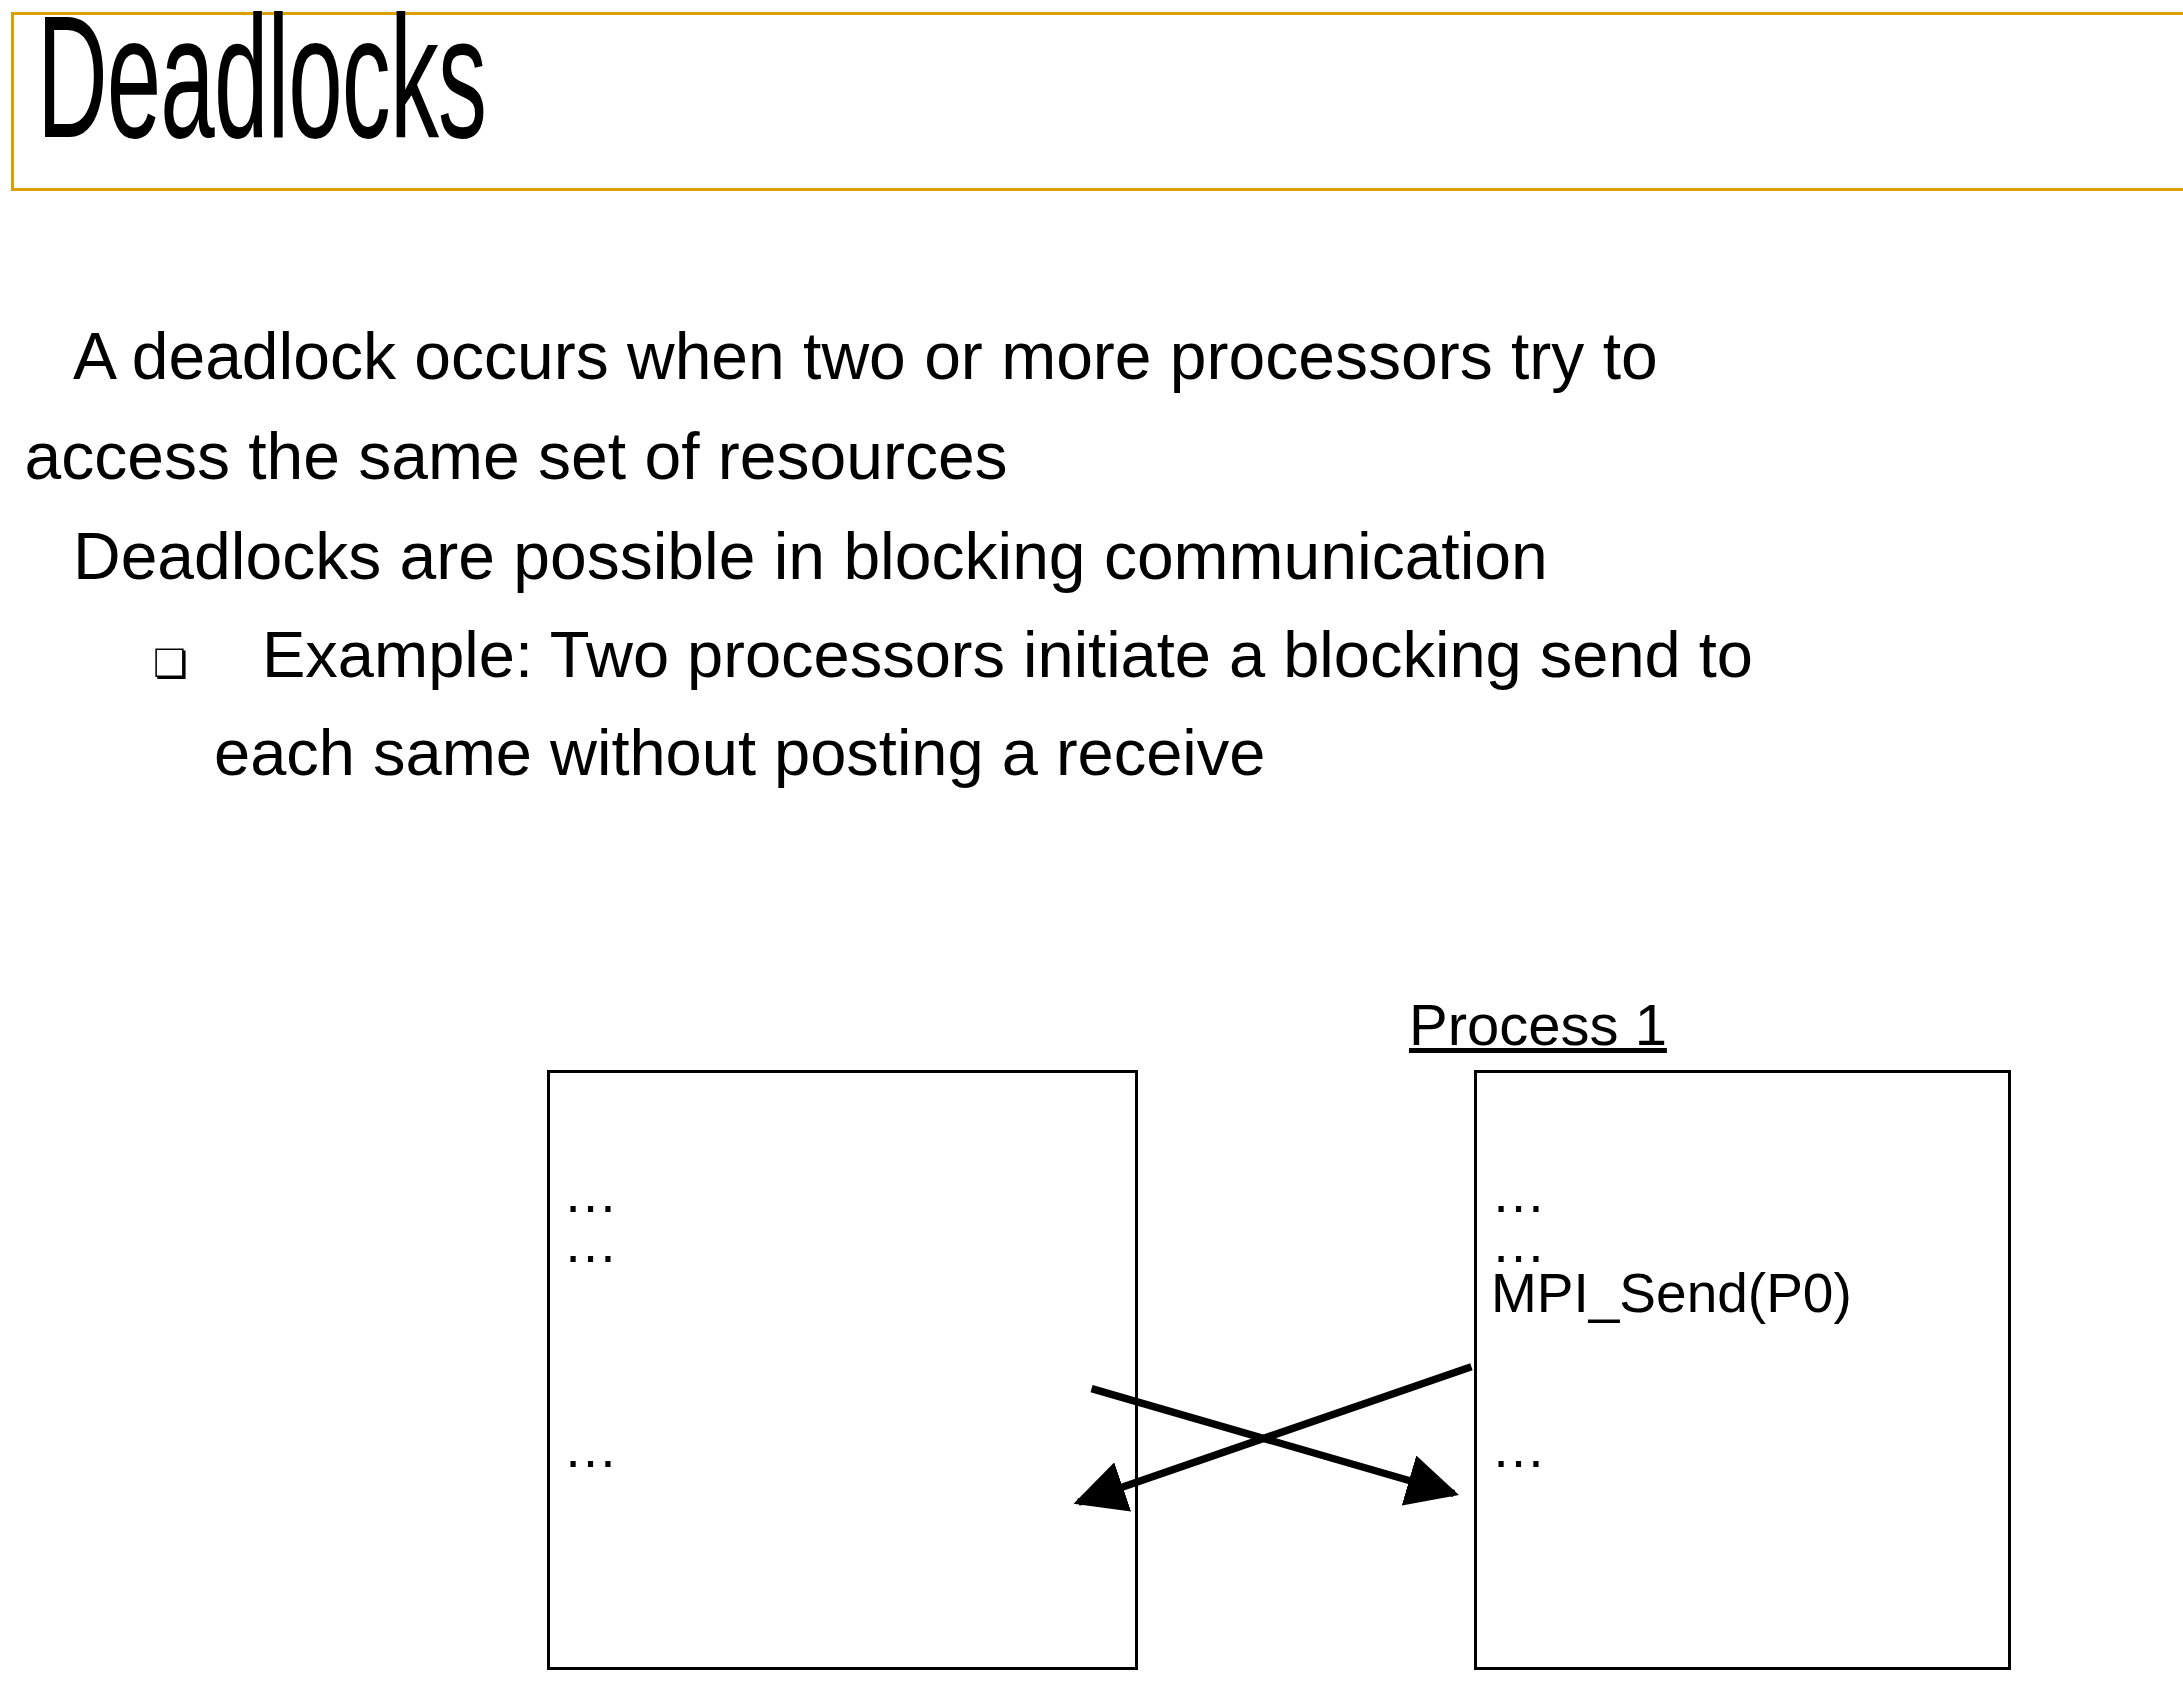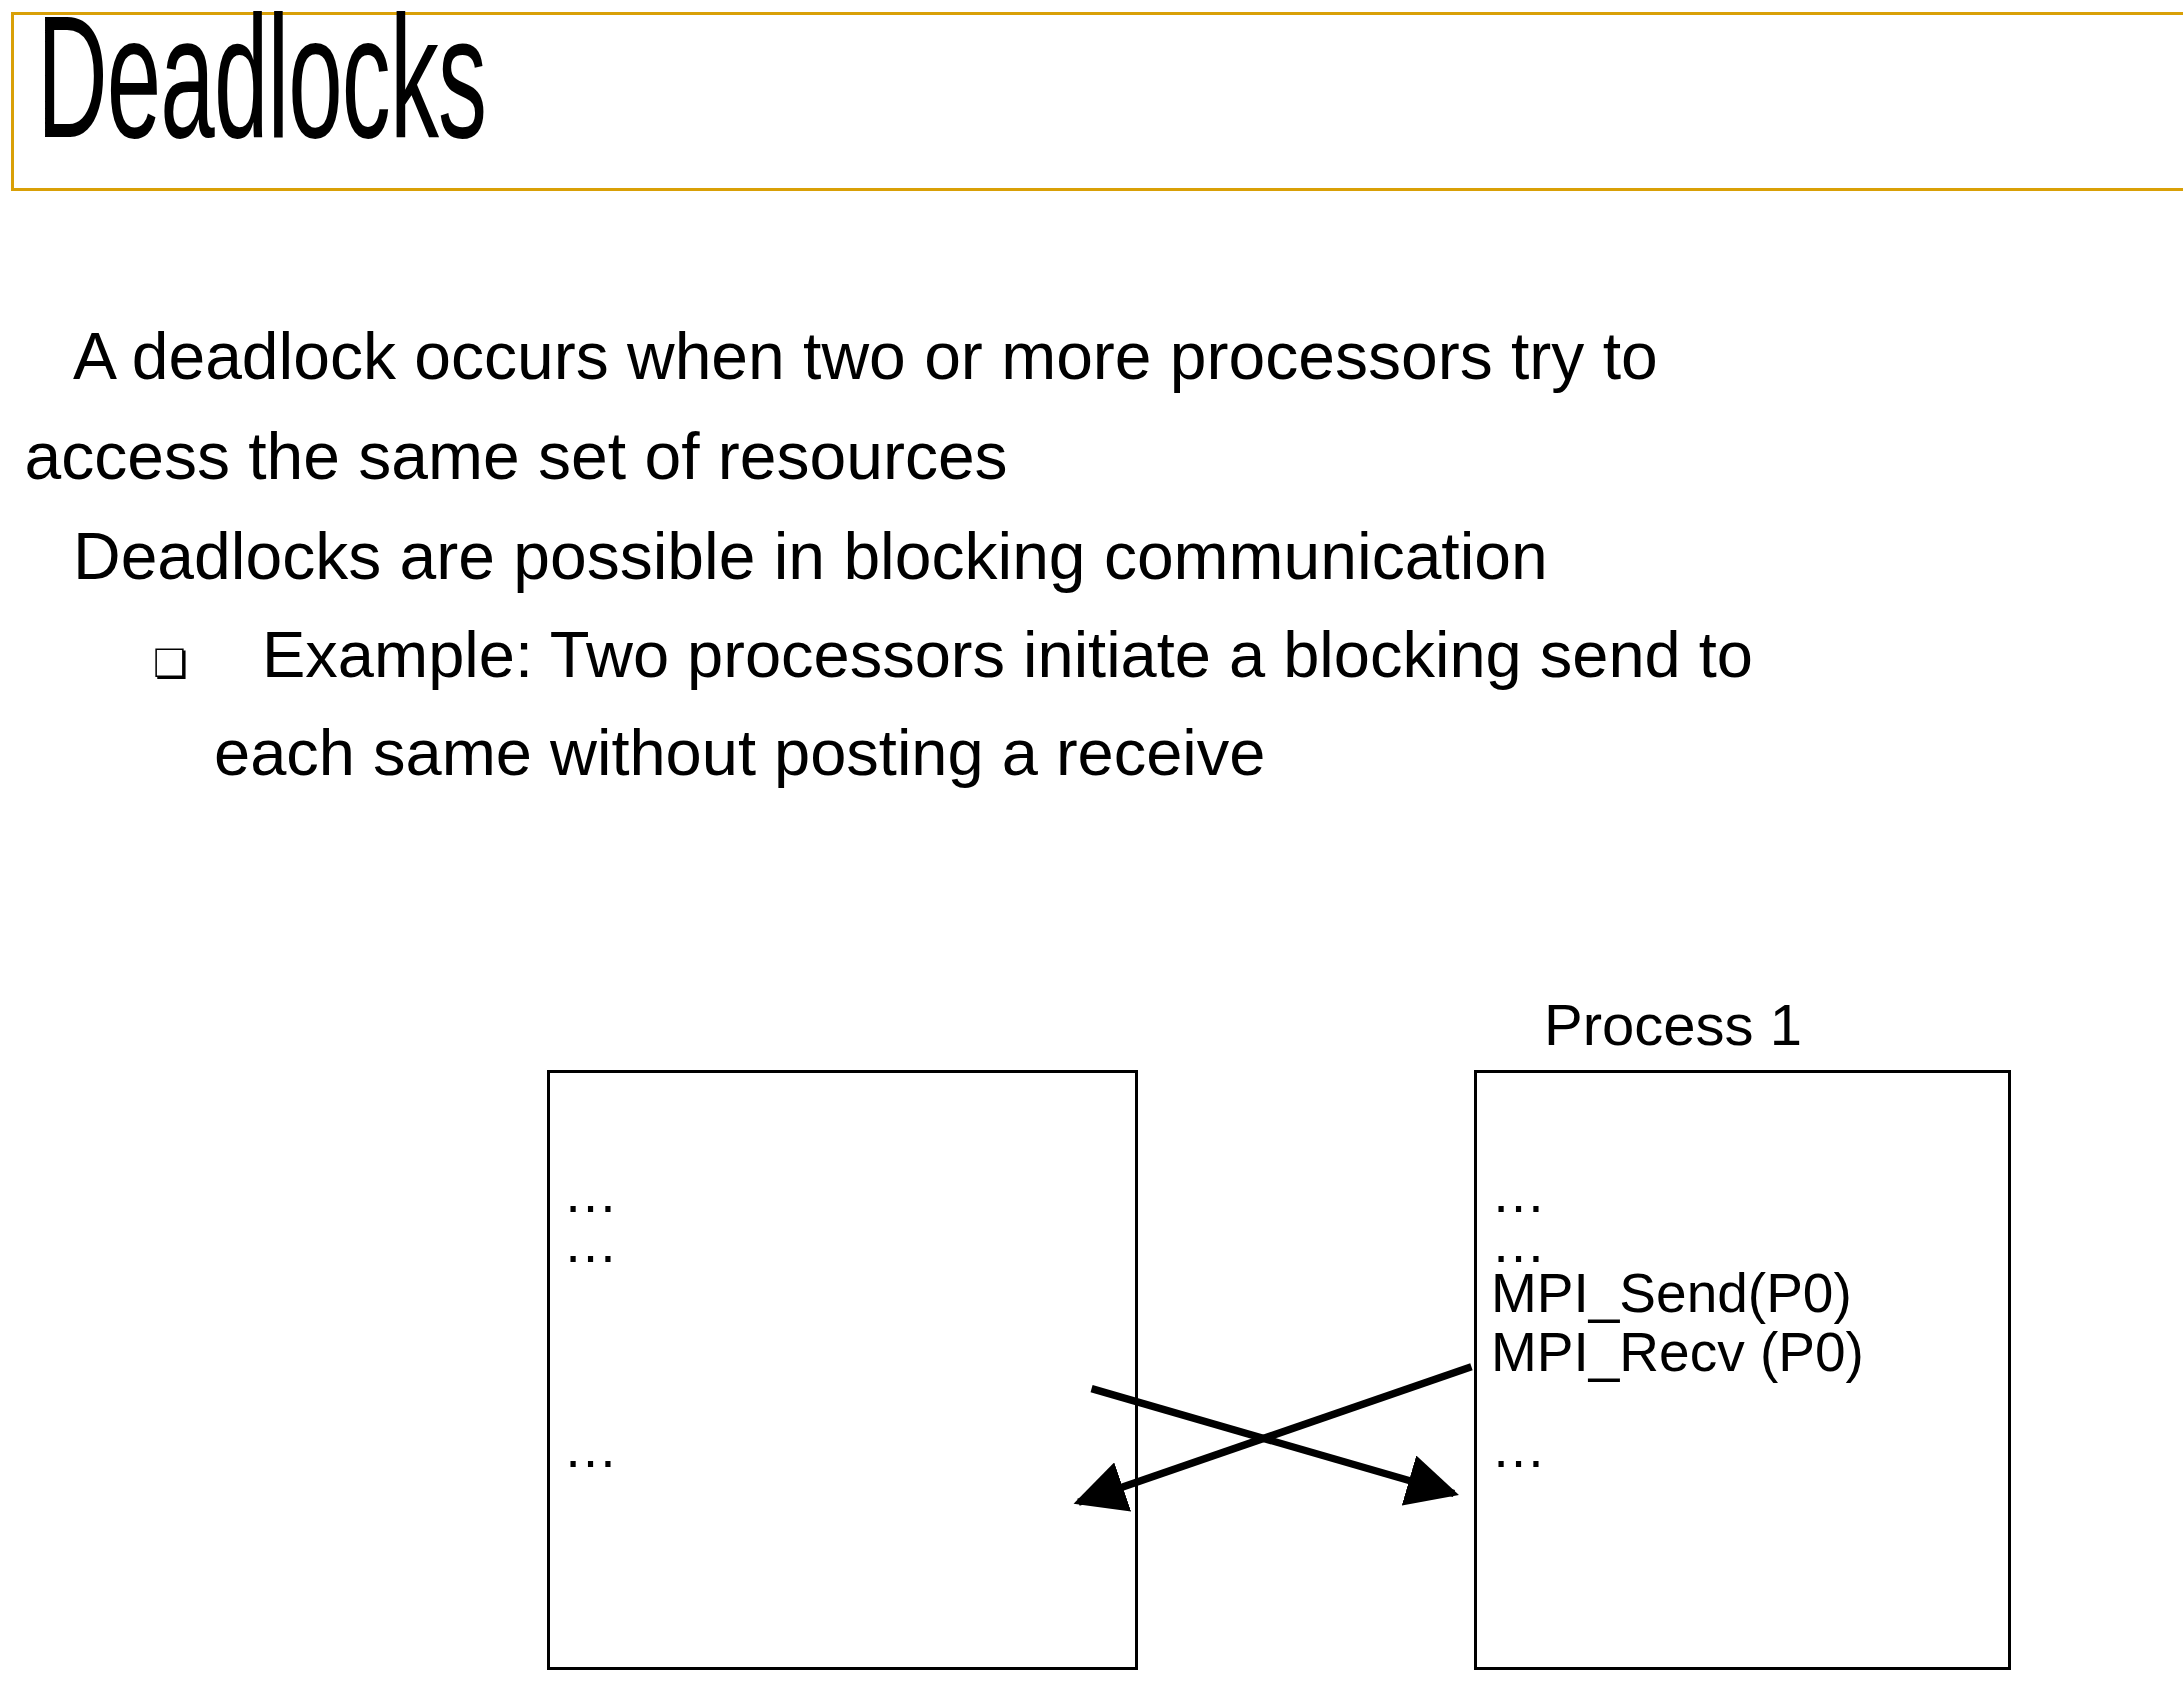--- a/index.html
+++ b/index.html
@@ -86,26 +86,25 @@
 
 </div>
 
 <div id="diagram">
 
   <div class="proc-box" style="left:547px;top:1070px;width:591px;height:600px;"></div>
   <div class="code-line" style="left:563px;top:1166px;">…</div>
   <div class="code-line" style="left:563px;top:1216px;">…</div>
   <div class="code-line" style="left:563px;top:1421px;">…</div>
 
-  <div class="proc-label" style="left:1544px;top:996px;">Process 1</div>
+  <div class="proc-label" style="left:1409px;top:996px;text-decoration:underline;">Process 1</div>
   <div class="proc-box" style="left:1474px;top:1070px;width:537px;height:600px;"></div>
   <div class="code-line" style="left:1491px;top:1166px;">…</div>
   <div class="code-line" style="left:1491px;top:1216px;">…</div>
   <div class="code-line" style="left:1491px;top:1266px;">MPI_Send(P0)</div>
-  <div class="code-line" style="left:1491px;top:1325px;">MPI_Recv (P0)</div>
   <div class="code-line" style="left:1491px;top:1421px;">…</div>
 
   <svg id="arrows" viewBox="0 0 5515 3911">
     <defs>
       <marker id="ah" viewBox="0 0 10 10" refX="9" refY="5" markerWidth="7" markerHeight="7" orient="auto-start-reverse">
         <path d="M 0 0 L 10 5 L 0 10 z" fill="#000000"></path>
       </marker>
     </defs>
 
     <line x1="2500" y1="3180" x2="3330" y2="3420" stroke="#000000" stroke-width="17" marker-end="url(#ah)"></line>

